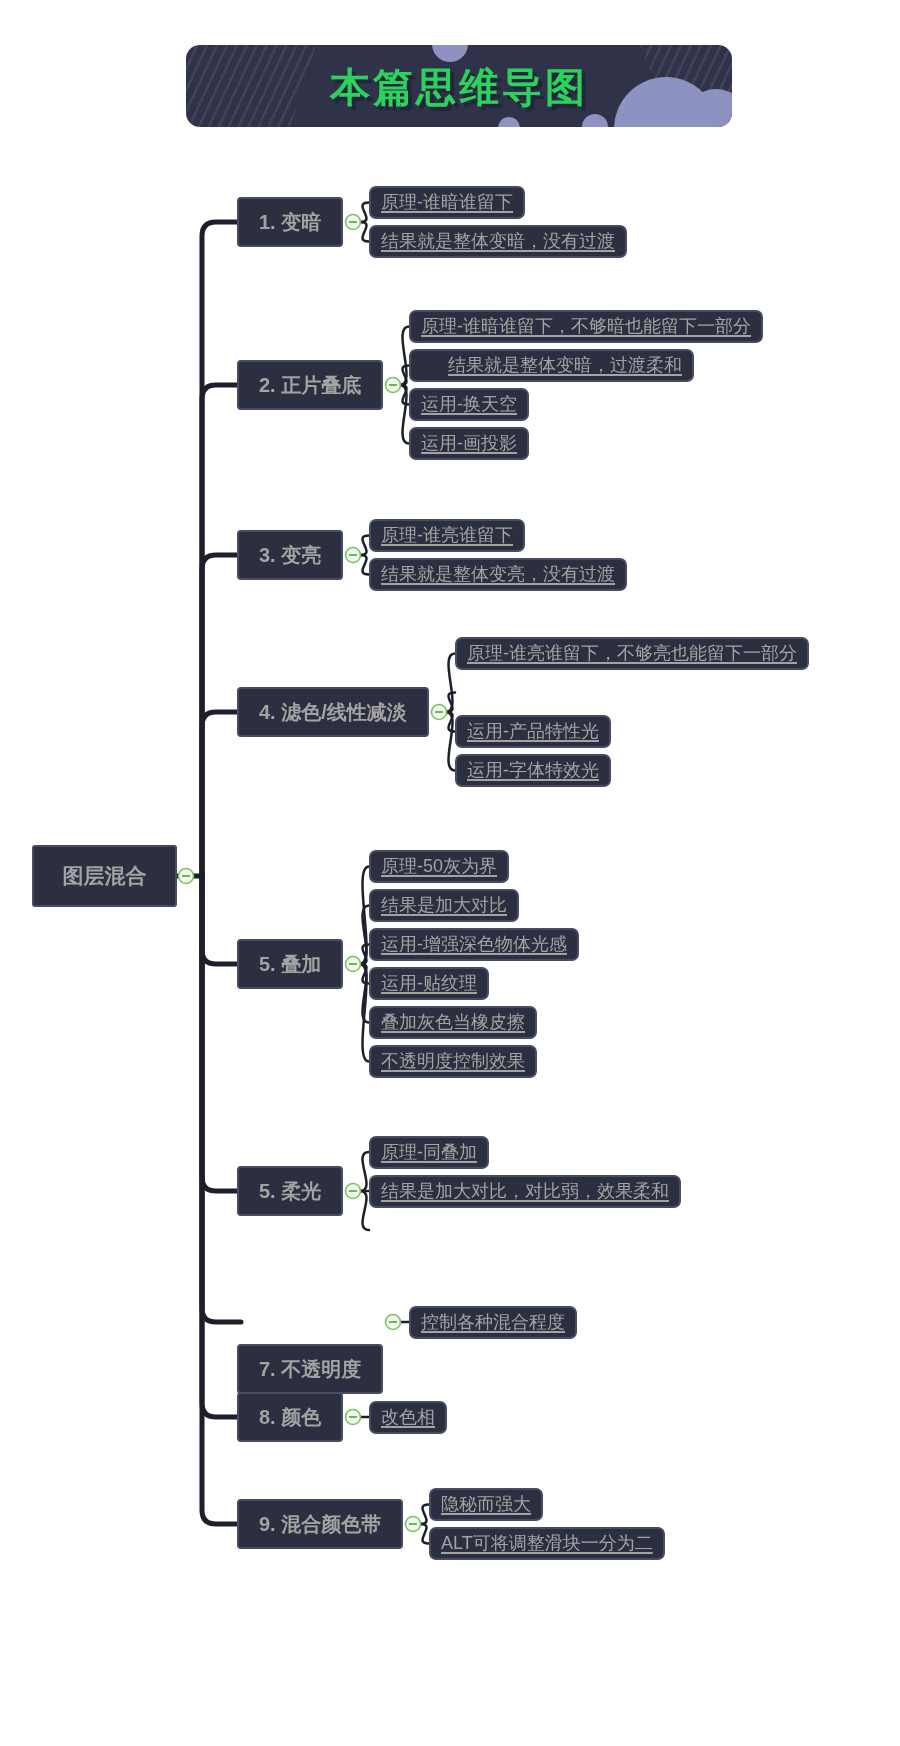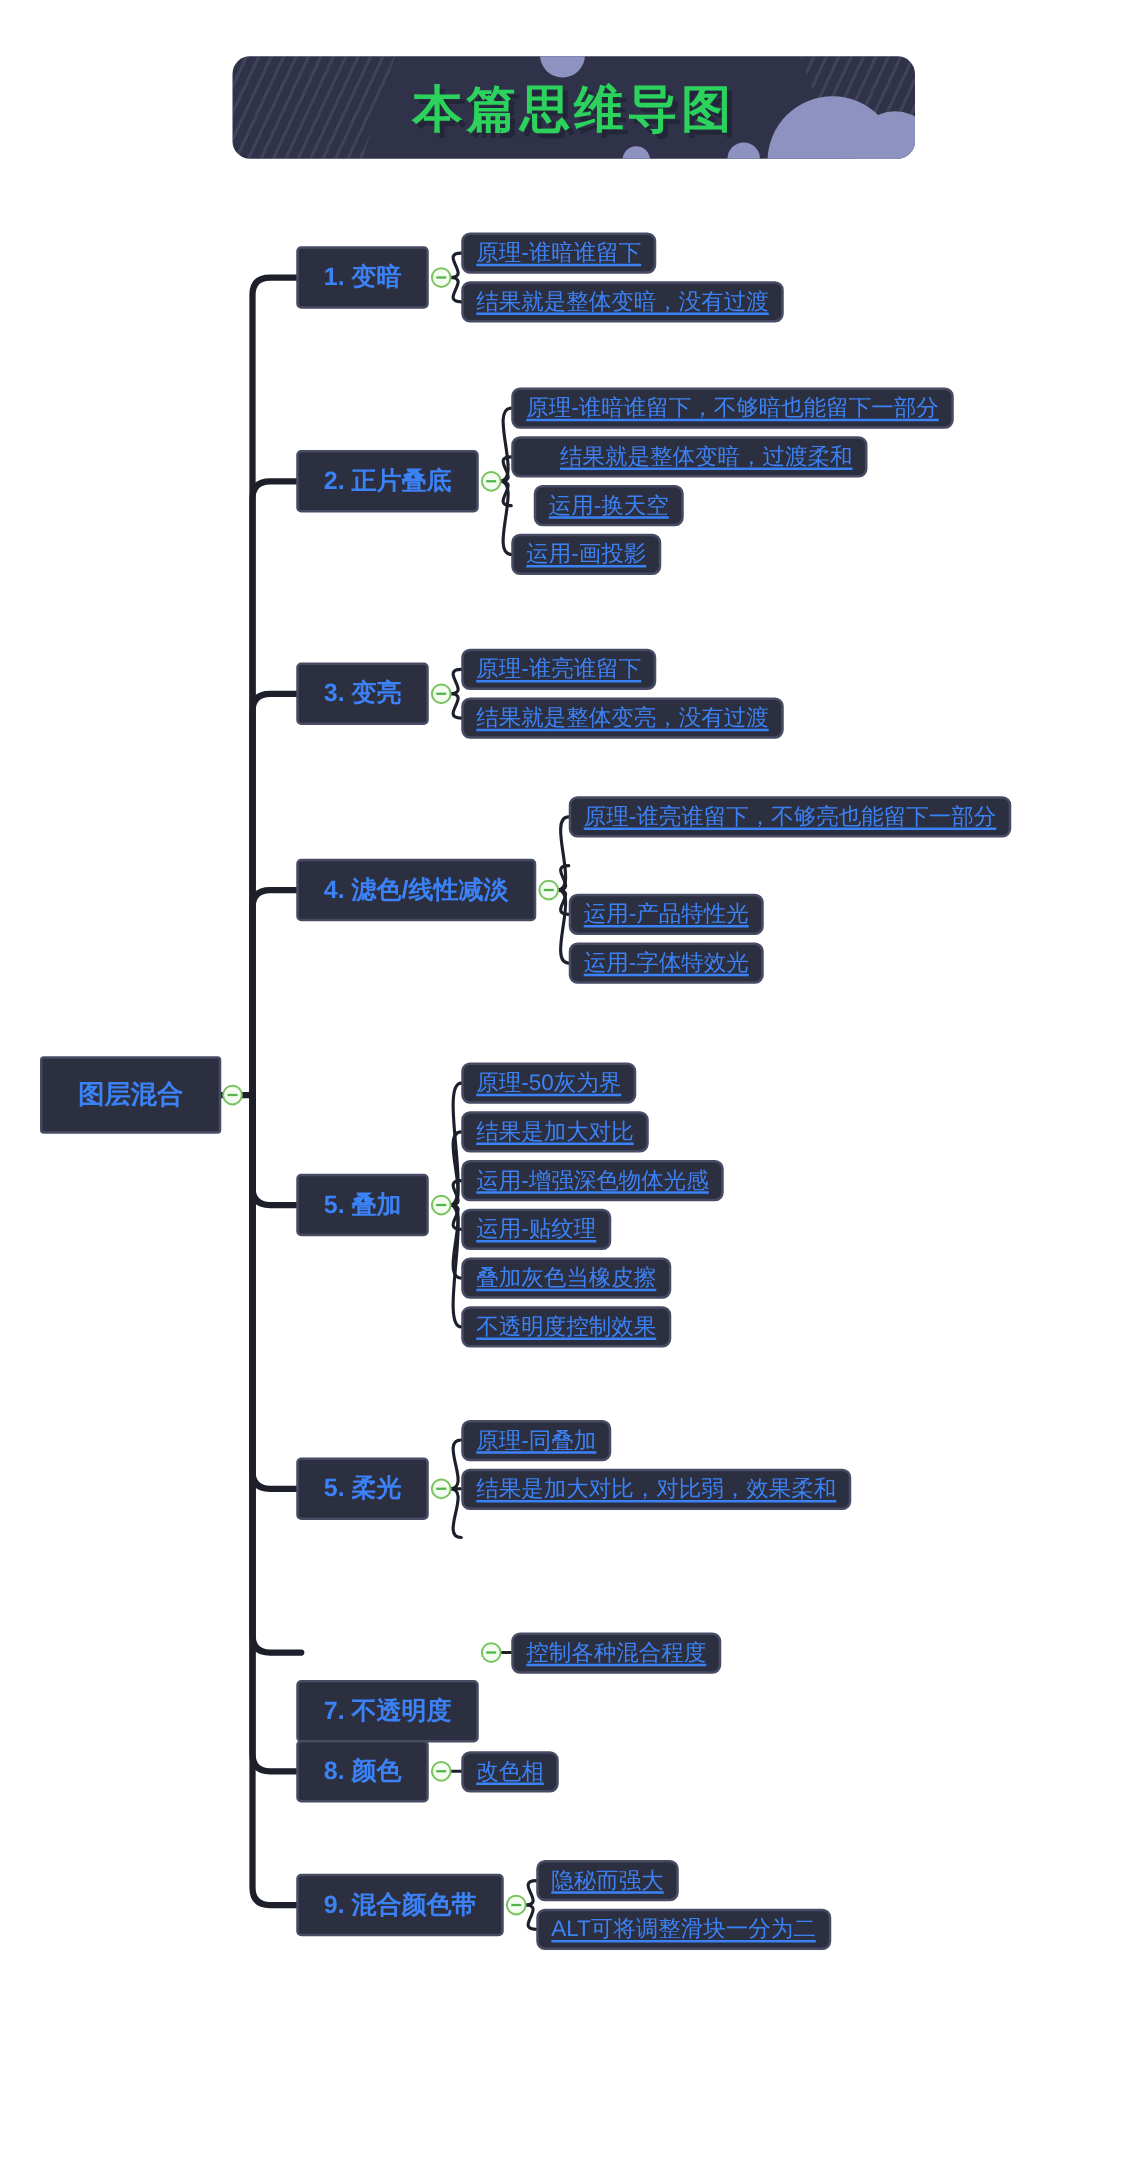--- a/index.html
+++ b/index.html
@@ -20,21 +20,21 @@
   .blob.b1{width:22px;height:22px;left:312px;bottom:-12px;}
   .blob.b2{width:26px;height:26px;left:396px;bottom:-13px;}
   .blob.b3{width:104px;height:104px;left:428px;bottom:-54px;}
   .blob.b4{width:64px;height:64px;left:498px;bottom:-26px;}
   .banner-title{position:absolute;left:0;right:0;top:15px;text-align:center;
           font-size:40px;font-weight:bold;letter-spacing:3px;color:#2bd35d;
           text-shadow:4px 4px 0 #232539;}
 
   
   .node{position:absolute;box-sizing:border-box;white-space:nowrap;z-index:1;
-        background:#2c2f3f;color:#3b82f6;border:2px solid #474b63;}
+        background:#2c2f3f;color:#a3a3a3;border:2px solid #474b63;}
   .root-node{height:62px;line-height:58px;min-width:145px;text-align:center;
         padding:0 22px;font-size:21px;font-weight:bold;border-radius:3px;}
   .parent-node{height:50px;line-height:46px;padding:0 20px;font-size:20px;
         font-weight:bold;border-radius:4px;}
   .child-node{height:33px;line-height:29px;padding:0 10px;font-size:18px;
         border-radius:7px;border-width:2px;
         text-decoration:underline;text-decoration-thickness:2px;text-underline-offset:3px;}
 </style>
 </head>
 <body>
@@ -128,21 +128,21 @@
         <line x1="409" x2="417" y1="1524" y2="1524" stroke="#51b447" stroke-width="1.8"></line>
       </g>
     </svg>
     <div class="node root-node" style="left: 32px; top: 845px;">图层混合</div>
     <div class="node parent-node" style="left: 237px; top: 197px;">1. 变暗</div>
     <div class="node child-node" style="left: 369px; top: 186px;">原理-谁暗谁留下</div>
     <div class="node child-node" style="left: 369px; top: 225px;">结果就是整体变暗，没有过渡</div>
     <div class="node parent-node" style="left: 237px; top: 360px;">2. 正片叠底</div>
     <div class="node child-node" style="left: 409px; top: 310px;">原理-谁暗谁留下，不够暗也能留下一部分</div>
     <div class="node child-node" style="left: 409px; top: 349px; padding-left: 37px;">结果就是整体变暗，过渡柔和</div>
-    <div class="node child-node" style="left: 427px; top: 388px;">运用-换天空</div>
+    <div class="node child-node" style="left: 409px; top: 388px;">运用-换天空</div>
     <div class="node child-node" style="left: 409px; top: 427px;">运用-画投影</div>
     <div class="node parent-node" style="left: 237px; top: 530px;">3. 变亮</div>
     <div class="node child-node" style="left: 369px; top: 519px;">原理-谁亮谁留下</div>
     <div class="node child-node" style="left: 369px; top: 558px;">结果就是整体变亮，没有过渡</div>
     <div class="node parent-node" style="left: 237px; top: 687px;">4. 滤色/线性减淡</div>
     <div class="node child-node" style="left: 455px; top: 637px;">原理-谁亮谁留下，不够亮也能留下一部分</div>
     <div class="node child-node" style="left: 455px; top: 715px;">运用-产品特性光</div>
     <div class="node child-node" style="left: 455px; top: 754px;">运用-字体特效光</div>
     <div class="node parent-node" style="left: 237px; top: 939px;">5. 叠加</div>
     <div class="node child-node" style="left: 369px; top: 850px;">原理-50灰为界</div>

